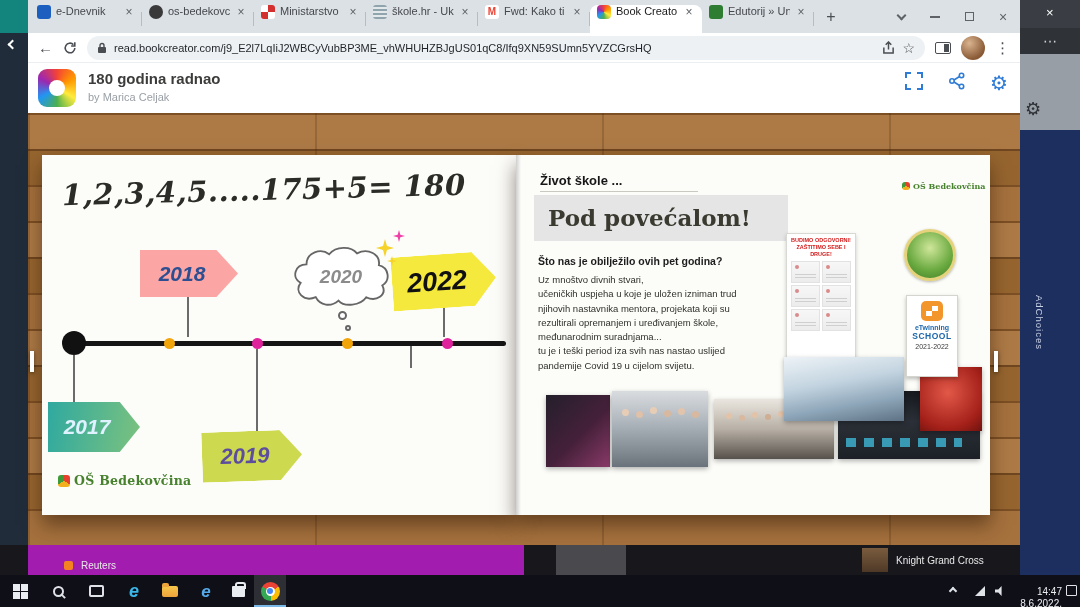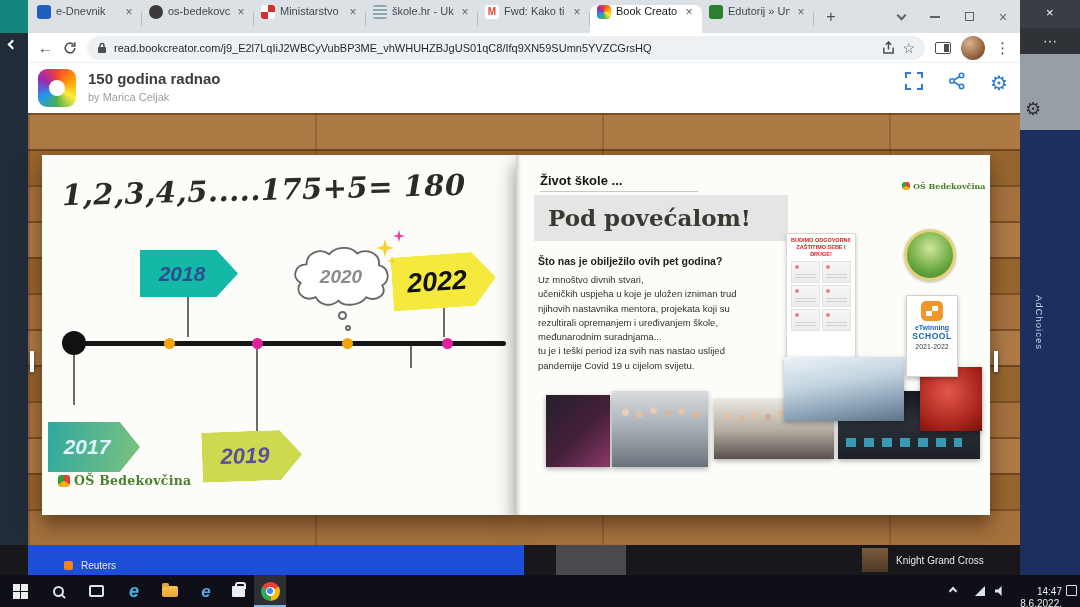--- a/index.html
+++ b/index.html
@@ -14,21 +14,21 @@
 
   .edge-right { position:absolute; left:1020px; top:0; width:60px; height:575px; background:#1d2f5f; }
   .er-top { position:absolute; left:0; top:0; width:60px; height:28px; background:#3a3d43; color:#fff; }
   .er-close { position:absolute; left:26px; top:5px; font-size:13px; color:#fff; }
   .er-dots { position:absolute; left:0; top:28px; width:60px; height:26px; background:#2f3237; color:#cfd2d6; text-align:center; line-height:26px; font-size:14px; }
   .er-tool { position:absolute; left:0; top:54px; width:60px; height:76px; background:#989ea6; }
   .er-gear { position:absolute; left:5px; top:44px; font-size:18px; color:#2f3237; }
   .er-ad { position:absolute; left:14px; top:295px; writing-mode:vertical-rl; color:#c8d1e6; font-size:9.5px; letter-spacing:1px; }
 
   .bband { position:absolute; left:0; top:545px; width:1020px; height:30px; background:#17171c; }
-  .reuters-seg { position:absolute; left:28px; top:0; width:496px; height:40px; background:#1d4ed8; display:flex; align-items:center; }
+  .reuters-seg { position:absolute; left:28px; top:0; width:496px; height:40px; background:#a21caf; display:flex; align-items:center; }
   .reuters-mark { width:9px; height:9px; background:#f58220; border-radius:2px; margin-left:36px; }
   .reuters-txt { color:#e8e8e8; font-size:10px; margin-left:8px; }
   .mid-photo { position:absolute; left:556px; top:0; width:70px; height:30px; background:#4a4a4e; }
   .knight-seg { position:absolute; left:862px; top:0; height:30px; display:flex; align-items:center; gap:8px; }
   .knight-img { width:26px; height:24px; background:linear-gradient(#7a5c3e,#4e3826); }
   .knight-txt { color:#e8e8e8; font-size:10px; white-space:nowrap; }
 
   
   .chrome { position:absolute; left:28px; top:0; width:992px; height:545px; background:#fff; }
 
@@ -111,22 +111,22 @@
   .cn18 { left:145px; top:142px; height:40px; }
   .cn17 { left:31px; top:200px; height:50px; }
   .cn19 { left:214px; top:194px; height:84px; }
   .cn21 { left:368px; top:191px; height:22px; }
   .cn22 { left:401px; top:152px; height:30px; }
   .bub { position:absolute; border:2px solid #666; border-radius:50%; background:#fff; }
   .bub1 { left:296px; top:156px; width:9px; height:9px; }
   .bub2 { left:303px; top:170px; width:6px; height:6px; }
 
   .yarrow { position:absolute; display:flex; align-items:center; justify-content:center; font-style:italic; font-weight:bold; clip-path:polygon(0 0,78% 0,100% 50%,78% 100%,0 100%); padding-right:14px; }
-  .a18 { left:98px; top:95px; width:98px; height:47px; background:#14b8a6; color:#2d4f91; font-size:21px; }
-  .a17 { left:6px; top:247px; width:92px; height:50px; background:linear-gradient(100deg,#2fa9a0,#7cc27e); color:#dff2ff; font-size:21px;margin-top:20px; }
+  .a18 { left:98px; top:95px; width:98px; height:47px; background:#fca5a5; color:#2d4f91; font-size:21px; }
+  .a17 { left:6px; top:247px; width:92px; height:50px; background:linear-gradient(100deg,#2fa9a0,#7cc27e); color:#dff2ff; font-size:21px; }
   .a19 { left:160px; top:276px; width:100px; height:50px; background:#cdd94e; color:#5d4d9f; font-size:22px; transform:rotate(-2deg); }
   .a22 { left:350px; top:99px; width:104px; height:54px; background:#f4e93c; color:#111; font-size:27px; transform:rotate(-4deg); }
   .spark { position:absolute; clip-path:polygon(50% 0,61% 39%,100% 50%,61% 61%,50% 100%,39% 61%,0 50%,39% 39%); }
   .sp1 { left:334px; top:84px; width:18px; height:18px; background:#f6d32b; }
   .sp2 { left:351px; top:75px; width:12px; height:12px; background:#ef3ea6; }
   .sp3 { left:345px; top:101px; width:10px; height:10px; background:#f6d32b; }
 
   .cloud { position:absolute; display:flex; align-items:center; justify-content:center; font-style:italic; font-weight:bold; }
   .cloud svg { position:absolute; inset:0; width:100%; height:100%; }
   .cloud span { position:relative; z-index:1; }
@@ -290,21 +290,21 @@
         </span>
         <span class="star">☆</span>
       </div>
       <span class="sidepanel"></span>
       <span class="avatar"></span>
       <span class="kebab">⋮</span>
     </div>
 
     <div class="bc-header">
       <div class="bc-logo"></div>
-      <div class="bc-title">150 godina radnao</div>
+      <div class="bc-title">180 godina radnao</div>
       <div class="bc-author">by Marica Celjak</div>
       <div class="bc-actions">
         <span>
           <svg width="20" height="20" viewBox="0 0 20 20" fill="none" stroke="#2e7cd6" stroke-width="2">
               <path d="M7 2H2v5M13 2h5v5M18 13v5h-5M2 13v5h5"></path>
             </svg>
         </span>
         <span>
           <svg width="18" height="18" viewBox="0 0 18 18" fill="none" stroke="#2e7cd6" stroke-width="1.6">
               <circle cx="13.5" cy="3.5" r="2.2"></circle>

